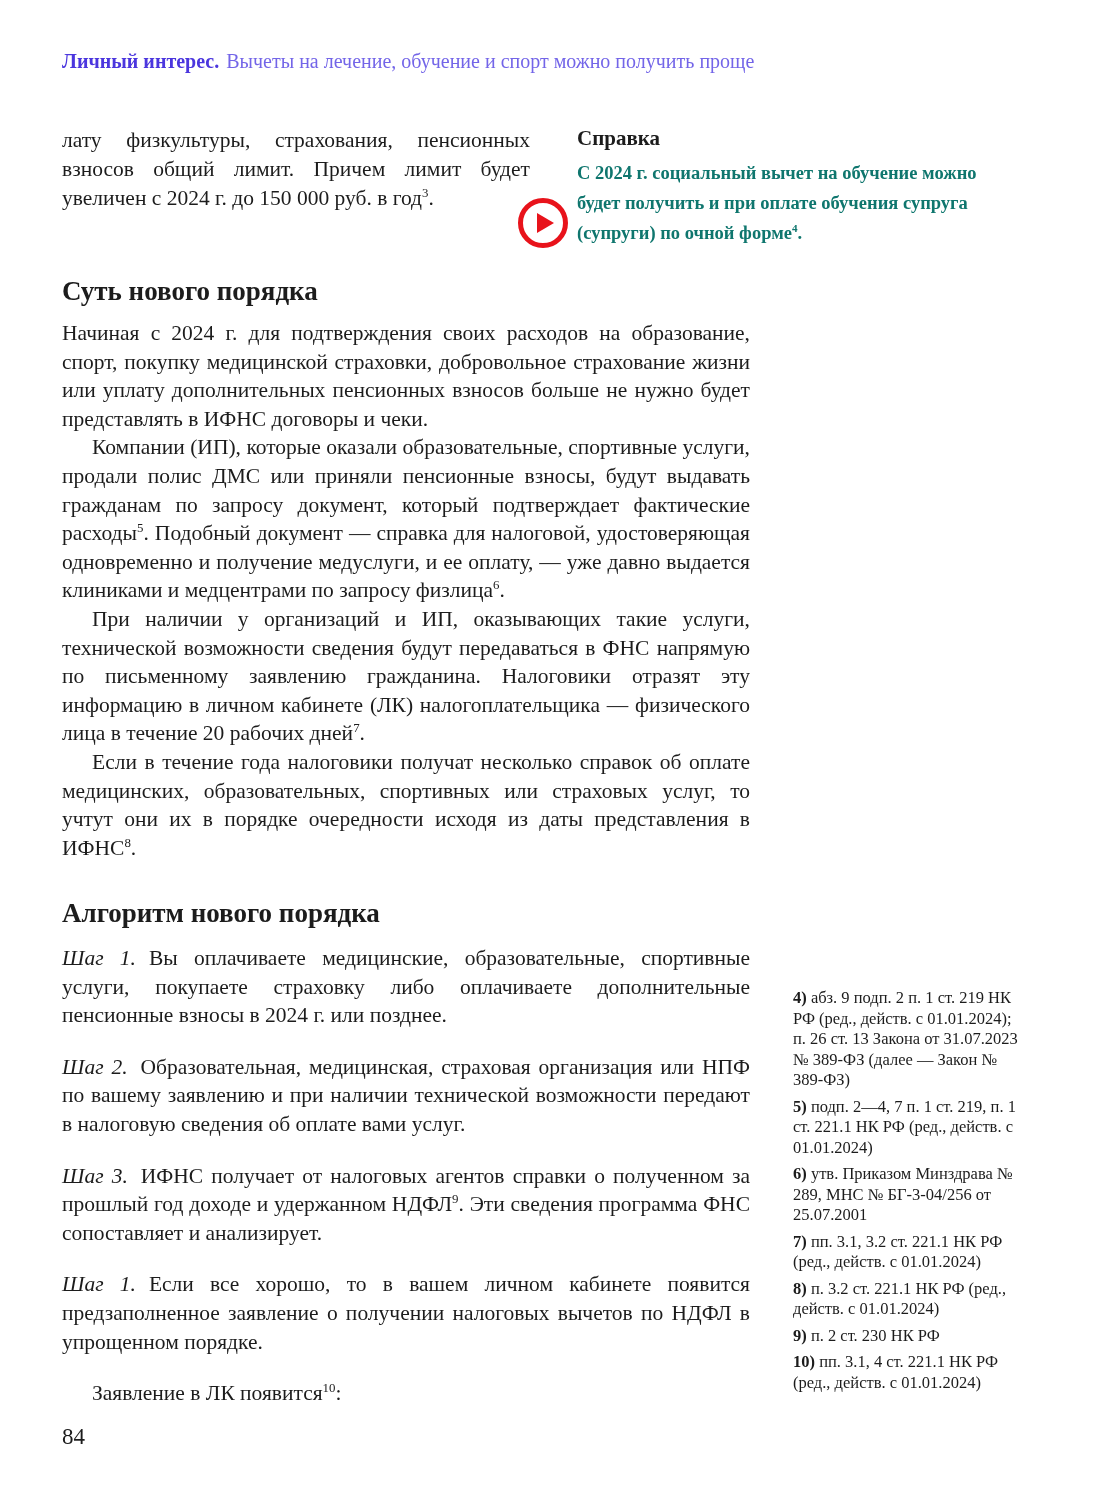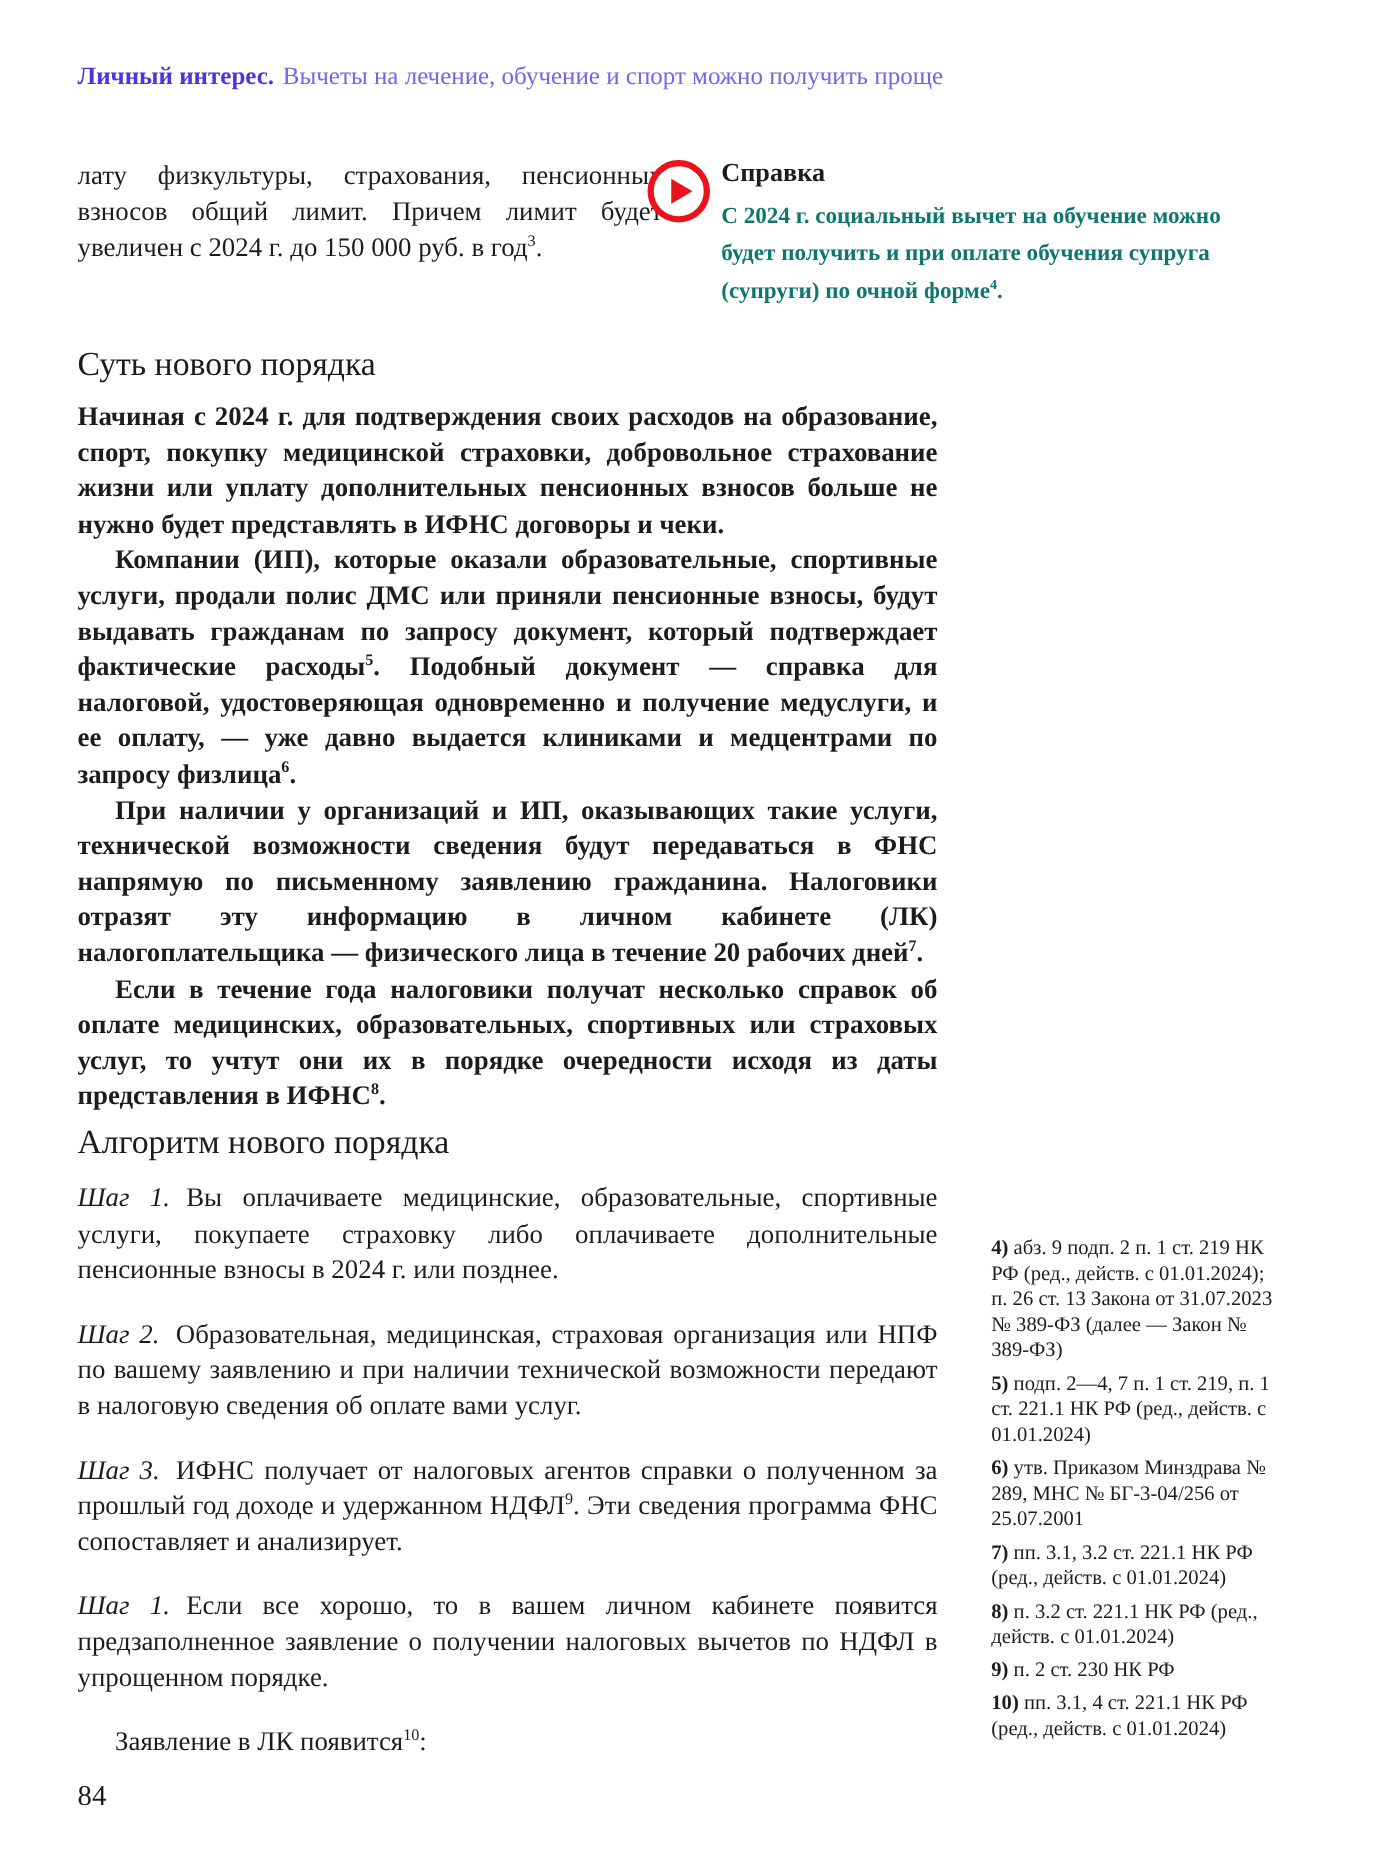--- a/index.html
+++ b/index.html
@@ -19,45 +19,45 @@
   
   .runhead{position:absolute;left:62px;top:50px;font-size:20px;white-space:nowrap;}
   .runhead-lead{color:var(--accent-blue);font-weight:bold;}
   .runhead-title{color:var(--accent-blue-light);margin-left:7px;}
 
   
   .intro-left{
     position:absolute;left:62px;top:126px;width:468px;
     font-size:21.5px;line-height:29px;text-align:justify;
   }
-  .spravka{position:absolute;left:518px;top:124px;width:500px;display:flex;align-items:flex-start;}
+  .spravka{position:absolute;left:518px;top:124px;width:500px;display:flex;align-items:flex-end;}
   .spravka-icon{
     flex:0 0 auto;width:40px;height:40px;border:5px solid var(--accent-red);
     border-radius:50%;background:#fff;display:flex;align-items:center;justify-content:center;
     margin-top:4px;box-sizing:content-box;
   }
   .play-tri{
     width:0;height:0;margin-left:4px;
     border-left:17px solid var(--accent-red);
     border-top:10px solid transparent;
     border-bottom:10px solid transparent;
   }
   .spravka-content{margin-left:9px;}
   .spravka-title{font-size:21px;font-weight:bold;margin:2px 0 7px;}
   .spravka-body{font-size:18.5px;font-weight:bold;line-height:30px;color:#0f766e;}
 
   
-  .section-heading{position:absolute;left:62px;margin:0;font-size:27px;font-weight:normal;line-height:30px;}
+  .section-heading{position:absolute;left:62px;margin:0;font-size:27px;font-weight:bold;line-height:30px;}
   .h-essence{top:276px;}
   .h-algorithm{top:898px;}
 
   
   .essence-col{
     position:absolute;left:62px;top:319px;width:688px;
-    font-size:21.5px;line-height:28.6px;text-align:justify;font-weight:bold;
+    font-size:21.5px;line-height:28.6px;text-align:justify;
   }
   .body-p{margin:0;}
   .indent{text-indent:30px;}
 
   
   .steps-col{
     position:absolute;left:62px;top:944px;width:688px;
     font-size:21.5px;line-height:28.6px;text-align:justify;
   }
   .step{margin:0 0 23px;}

